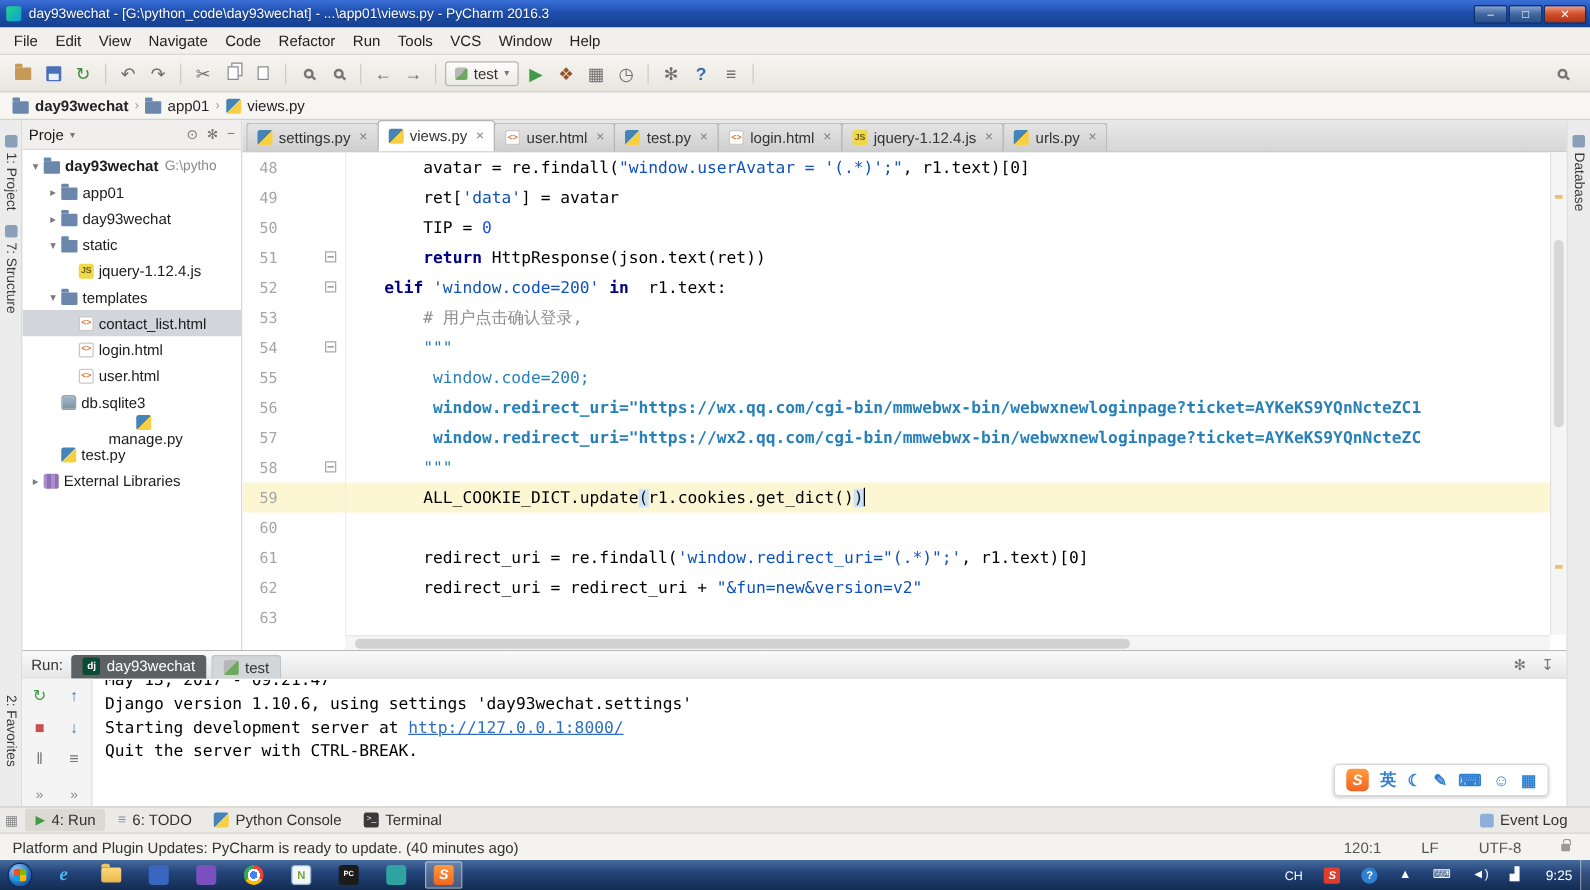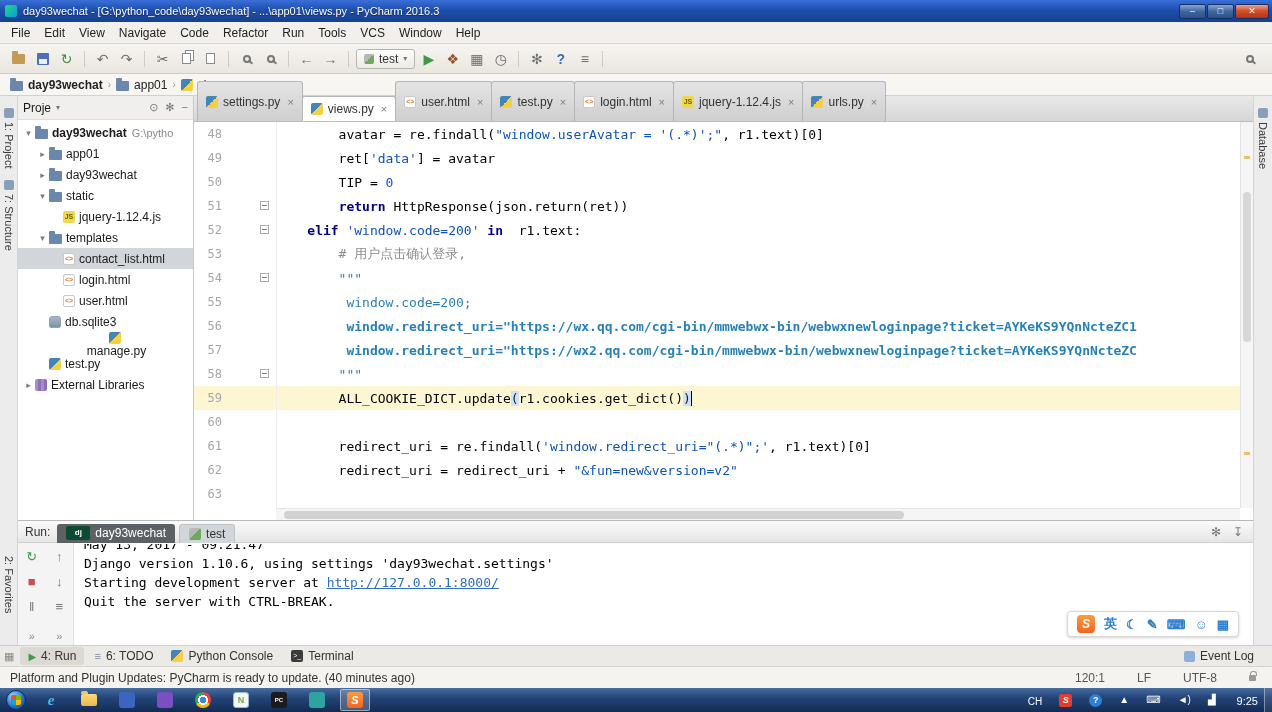--- a/index.html
+++ b/index.html
@@ -65,21 +65,21 @@
 .fi-folder::before{content:'';position:absolute;left:0;top:-3px;width:6px;height:3px;background:#6b87ac;border-radius:1px 1px 0 0}
 .fi-py{width:12px;height:12px;border-radius:2px;background:linear-gradient(135deg,#4584b6 50%,#f7cf46 50%)}
 .fi-html{width:12px;height:12px;border-radius:2px;background:#fff;border:1px solid #c9c9c9;color:#e0752d;font-size:7px;font-weight:bold}
 .fi-js{width:12px;height:12px;border-radius:2px;background:#f0d84c;color:#6d5d10;font-size:7px;font-weight:bold}
 .fi-db{width:12px;height:12px;border-radius:3px 3px 2px 2px;background:linear-gradient(#a5b8c5,#7e93a2);border:1px solid #8fa3b0}
 .fi-lib{width:12px;height:12px;background:repeating-linear-gradient(90deg,#a98ccb 0 3px,#8f6fb5 3px 6px);border-radius:2px}
 
 
 .editor{position:absolute;left:194px;top:96px;width:1059px;height:424px;background:#fff;display:flex;flex-direction:column}
 .tabbar{height:26px;background:linear-gradient(#e9e9e9,#d6d6d6);border-bottom:1px solid #bdbdbd;display:flex;align-items:flex-end;padding-left:3px;flex:none}
-.etab{height:40px;display:flex;align-items:center;gap:5px;padding:0 8px;font-size:12px;border:1px solid #b5b5b5;border-bottom:none;background:linear-gradient(#e4e4e4,#cfcfcf);margin-right:-1px;border-radius:3px 3px 0 0;color:#333;white-space:nowrap}
+.etab{height:23px;display:flex;align-items:center;gap:5px;padding:0 8px;font-size:12px;border:1px solid #b5b5b5;border-bottom:none;background:linear-gradient(#e4e4e4,#cfcfcf);margin-right:-1px;border-radius:3px 3px 0 0;color:#333;white-space:nowrap}
 .etab.active{background:#fff;height:25px}
 .etab .close{color:#7e7e7e;font-size:11px;margin-left:2px}
 .codewrap{position:relative;flex:1;overflow:hidden;background:#fff}
 .code{position:absolute;left:0;top:0;right:13px;bottom:12px;overflow:hidden}
 .gutter-line{position:absolute;left:82px;top:0;bottom:12px;width:1px;background:#ededed}
 .crow{height:24px;display:flex;align-items:center;font-family:"DejaVu Sans Mono","Liberation Mono",monospace;font-size:13px}
 .crow.cur{background:#fdf6d3}
 .lnum{width:28px;text-align:right;color:#a6a6a6;font-size:12px;flex:none}
 .lannot{width:32px;flex:none}
 .lfold{width:22px;flex:none;position:relative;height:100%}
@@ -101,21 +101,21 @@
 .hscroll{position:absolute;left:82px;right:13px;bottom:0;height:12px;background:#f5f5f5;border-top:1px solid #e7e7e7}
 .hthumb{position:absolute;left:8px;top:2px;width:620px;height:8px;background:#d2d2d2;border-radius:4px}
 
 
 .run-panel{position:absolute;left:18px;top:520px;width:1235px;height:125px;background:#fff;border-top:1px solid #b9b9b9;display:flex;flex-direction:column}
 .run-header{height:22px;background:linear-gradient(#fafafa,#e6e6e6);border-bottom:1px solid #cfcfcf;display:flex;align-items:center;padding-left:7px;gap:7px;flex:none}
 .run-label{font-size:12px;color:#333}
 .run-tab{height:19px;display:flex;align-items:center;gap:5px;padding:0 9px;font-size:12px;border-radius:3px 3px 0 0;margin-top:3px}
 .run-tab.active{background:#5d6163;color:#fff}
 .run-tab.inactive{background:#d3d6d8;color:#333;border:1px solid #bfc2c4;border-bottom:none}
-.i-django{width:24px;height:14px;background:#0b4b33;color:#fff;font-size:8px;line-height:14px;text-align:center;border-radius:2px;font-weight:bold}
+.i-django{width:14px;height:14px;background:#0b4b33;color:#fff;font-size:8px;line-height:14px;text-align:center;border-radius:2px;font-weight:bold}
 .i-testc{width:12px;height:12px;border-radius:2px;background:linear-gradient(135deg,#b8b8b8 50%,#6fa85f 50%)}
 .run-hicons{margin-left:auto;display:flex;gap:12px;margin-right:10px;color:#777;font-size:12px}
 .run-body{flex:1;position:relative;background:#fff}
 .run-cols{position:absolute;left:0;top:0;bottom:0;width:56px;background:#f4f4f4;border-right:1px solid #e2e2e2;display:flex}
 .rcol{width:28px;display:flex;flex-direction:column;align-items:center;padding-top:6px;gap:9px;position:relative}
 .rico{width:16px;height:16px;font-size:13px;line-height:16px;text-align:center;color:#777}
 .rico.rerun{color:#3f9b45}.rico.stop{color:#c94f4f}.rico.up,.rico.down{color:#4a79c6}
 .rchev{position:absolute;bottom:3px;color:#888;font-size:11px}
 .console{position:absolute;left:56px;top:0;right:0;bottom:0;font-family:"DejaVu Sans Mono","Liberation Mono",monospace;font-size:13px;line-height:19px;padding:1px 0 0 10px;overflow:hidden;color:#000}
 .clink{color:#2e6fc2;text-decoration:underline}
@@ -419,21 +419,21 @@
             <span class="lannot"></span>
             <span class="lfold"></span>
             <span class="ltext"><span class="seg-p">        TIP = </span><span class="seg-n">0</span></span>
           </div>
           <div class="crow">
             <span class="lnum">51</span>
             <span class="lannot"></span>
             <span class="lfold">
               <span class="fold-sq"></span>
             </span>
-            <span class="ltext"><span class="seg-p">        </span><span class="seg-k">return</span><span class="seg-p"> HttpResponse(json.return(ret))</span></span>
+            <span class="ltext"><span class="seg-p">        </span><span class="seg-k">return</span><span class="seg-p"> HttpResponse(json.text(ret))</span></span>
           </div>
           <div class="crow">
             <span class="lnum">52</span>
             <span class="lannot"></span>
             <span class="lfold">
               <span class="fold-sq"></span>
             </span>
             <span class="ltext"><span class="seg-p">    </span><span class="seg-k">elif</span><span class="seg-p"> </span><span class="seg-s">'window.code=200'</span><span class="seg-p"> </span><span class="seg-k">in</span><span class="seg-p">  r1.text:</span></span>
           </div>
           <div class="crow">

